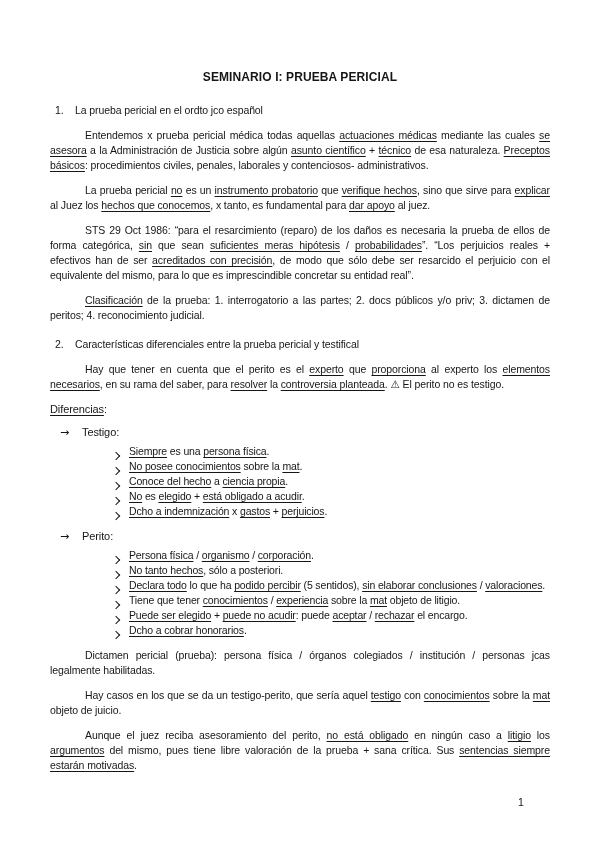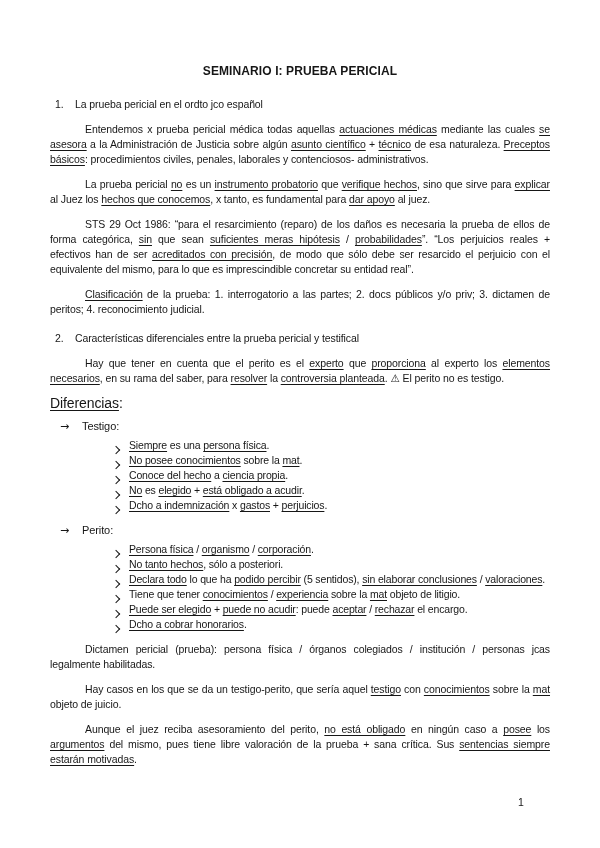--- a/index.html
+++ b/index.html
@@ -11,21 +11,21 @@
   }
   .page{
     position:relative;
     width:600px;height:848px;
     box-sizing:border-box;
     padding:64px 50px 0 50px;
     background:#ffffff;
     overflow:hidden;
   }
   .title{
-    margin:0 0 18px 0;
+    margin:6px 0 18px 0;
     font-size:12px;
     font-weight:bold;
     text-align:center;
     line-height:15px;
     letter-spacing:.1px;
   }
   .num-heading{
     margin:0 0 10px 0;
     padding-left:5px;
     font-size:10.5px;
@@ -37,21 +37,21 @@
   p.body{
     margin:0 0 10px 0;
     font-size:10.5px;
     line-height:15px;
     text-align:justify;
     text-indent:35px;
     letter-spacing:-.1px;
   }
   .label{
     margin:0 0 8px 0;
-    font-size:14px;
+    font-size:11px;
     line-height:15px;
     letter-spacing:-.1px;
   }
   .arrow-item{
     margin:0 0 4px 0;
     padding-left:10px;
     font-size:11px;
     line-height:15px;
     letter-spacing:-.1px;
   }
@@ -166,17 +166,17 @@
     <div class="bullet">
         <span class="chev"></span>
         <span><u>Dcho a cobrar honorarios</u><span>.</span></span>
       </div>
   </div>
 
   <p class="body"><span>Dictamen pericial (prueba): persona física / órganos colegiados / institución / personas jcas legalmente habilitadas.</span></p>
 
   <p class="body"><span>Hay casos en los que se da un testigo-perito, que sería aquel </span><u>testigo</u><span> con </span><u>conocimientos</u><span> sobre la </span><u>mat</u><span> objeto de juicio.</span></p>
 
-  <p class="body"><span>Aunque el juez reciba asesoramiento del perito, </span><u>no está obligado</u><span> en ningún caso a </span><u>posee</u><span> los </span><u>argumentos</u><span> del mismo, pues tiene libre valoración de la prueba + sana crítica. Sus </span><u>sentencias siempre estarán motivadas</u><span>.</span></p>
+  <p class="body"><span>Aunque el juez reciba asesoramiento del perito, </span><u>no está obligado</u><span> en ningún caso a </span><u>litigio</u><span> los </span><u>argumentos</u><span> del mismo, pues tiene libre valoración de la prueba + sana crítica. Sus </span><u>sentencias siempre estarán motivadas</u><span>.</span></p>
 
   <div class="page-number">1</div>
 
 </div>
 
 </body></html>

